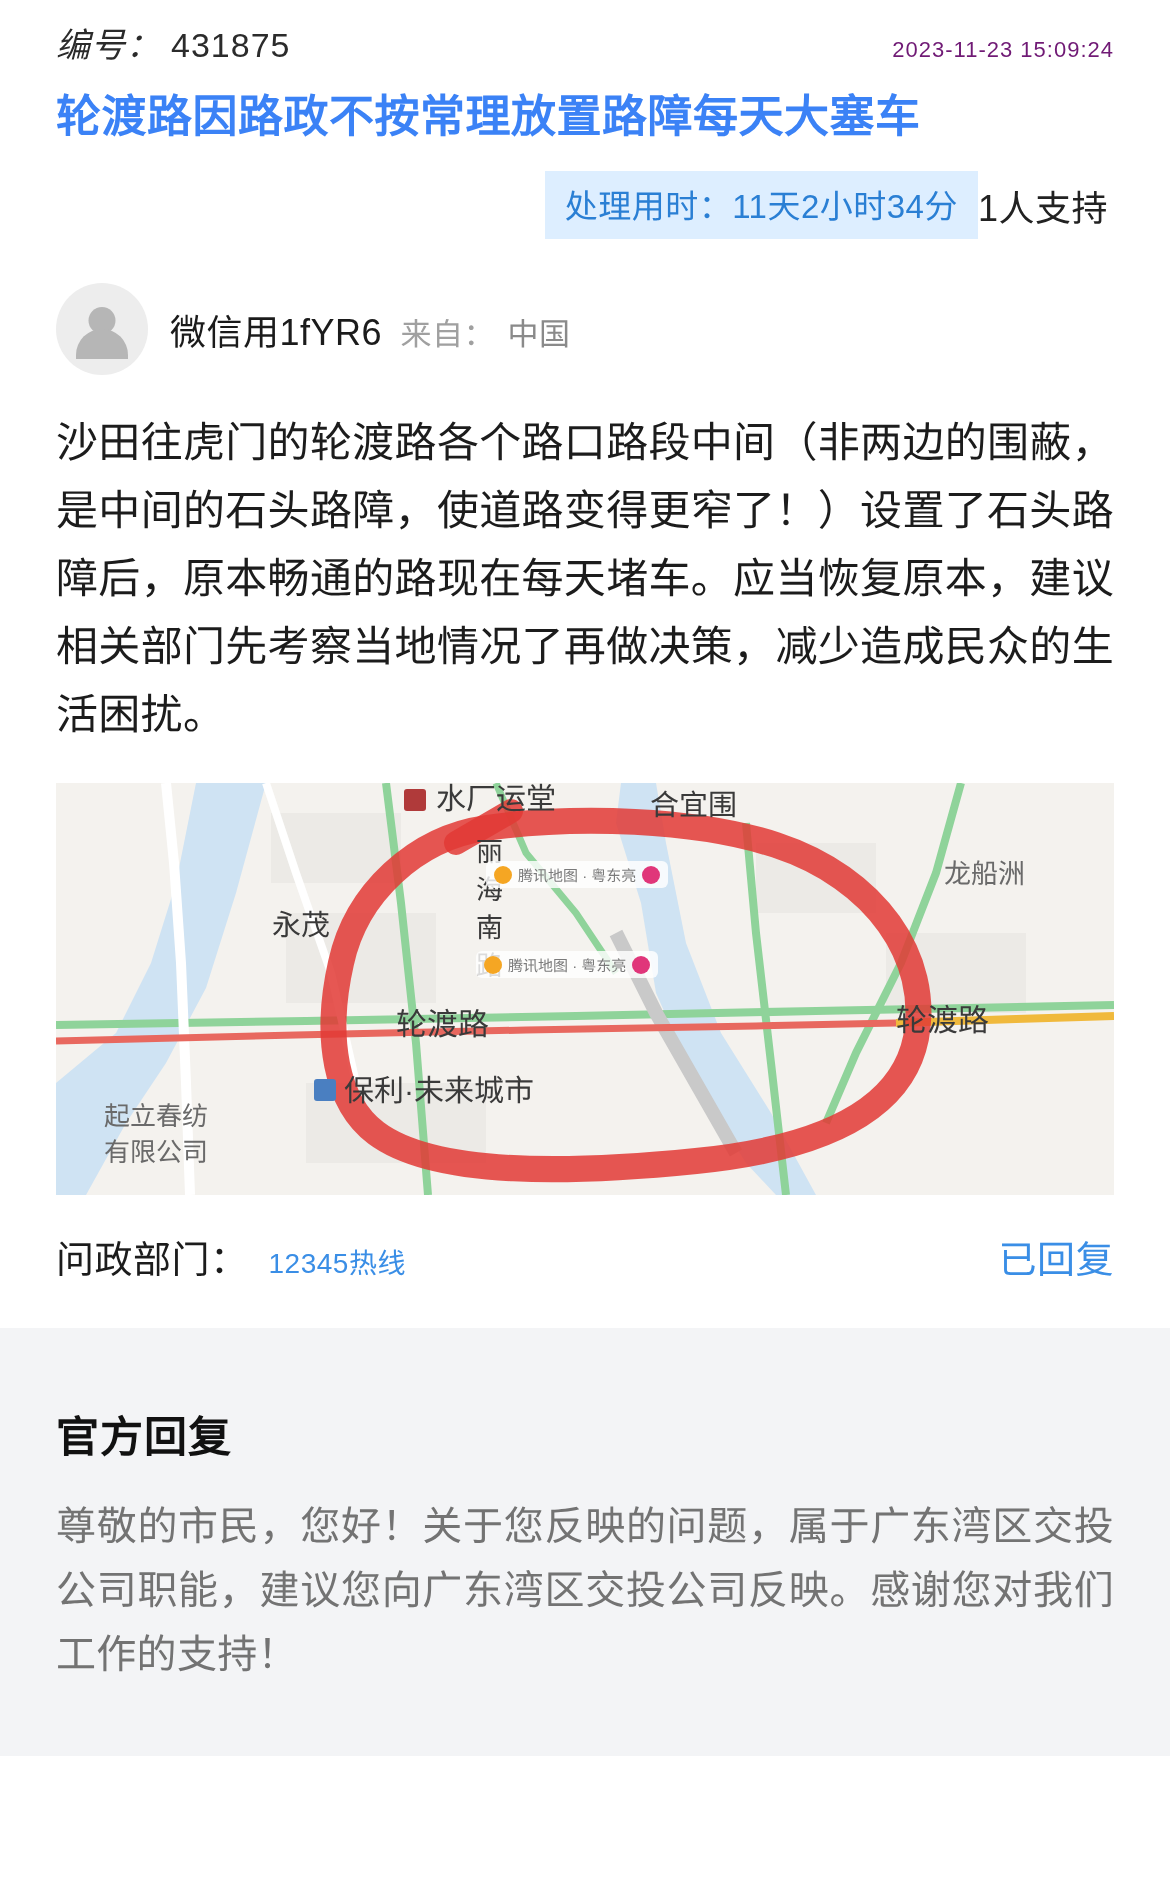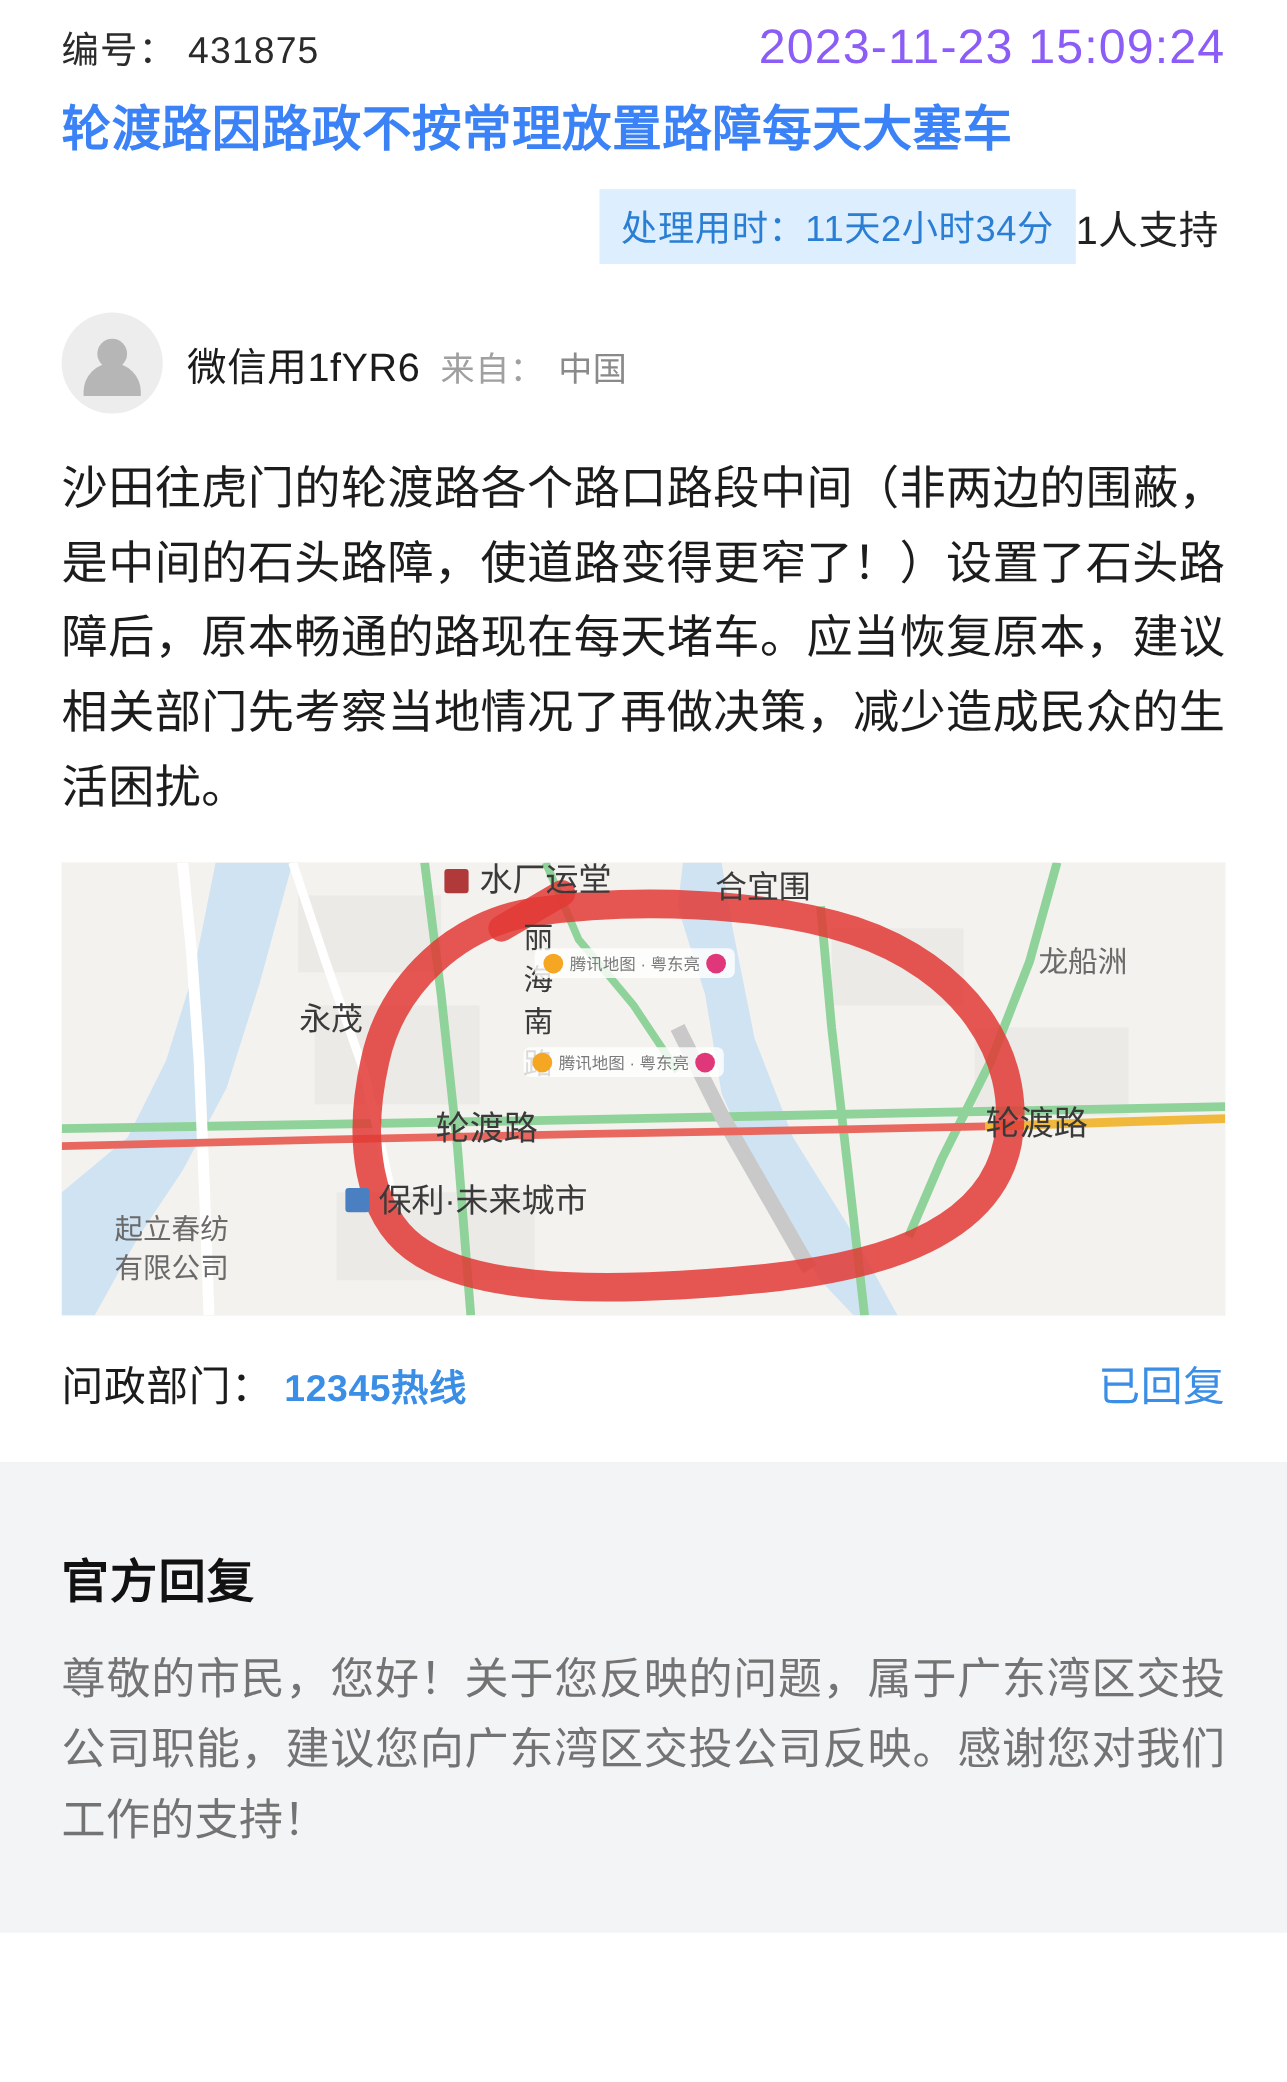--- a/index.html
+++ b/index.html
@@ -31,29 +31,30 @@
   }
   .meta-left {
     display: flex;
     align-items: baseline;
     gap: 10px;
   }
   .meta-label {
     font-size: 34px;
     color: #2b2b2b;
     letter-spacing: 1px;
+    font-style: italic;
   }
   .meta-value {
     font-size: 34px;
     color: #2b2b2b;
     letter-spacing: 1px;
   }
   .meta-time {
-    font-size: 44px;
-    color: #8b5cf6;
+    font-size: 22px;
+    color: #701a75;
     letter-spacing: 1px;
   }
 
   
   .post-title {
     padding: 22px 56px 0 56px;
     font-size: 45px;
     line-height: 1.25;
     font-weight: bold;
     color: #3b82f6;
@@ -167,25 +168,24 @@
   .dept-left {
     display: flex;
     align-items: baseline;
   }
   .dept-label {
     font-size: 38px;
     color: #1c1c1c;
     letter-spacing: 0.5px;
   }
   .dept-name {
-    font-size: 34px;
+    font-size: 28px;
     color: #3a8ee6;
-    margin-left: 10px;
-    letter-spacing: 0.5px;
-    font-weight: bold;
+    margin-left: 20px;
+    letter-spacing: 0.5px;
   }
   .dept-status {
     font-size: 38px;
     color: #3a8ee6;
     letter-spacing: 0.5px;
   }
 
   
   .band {
     margin-top: 44px;

